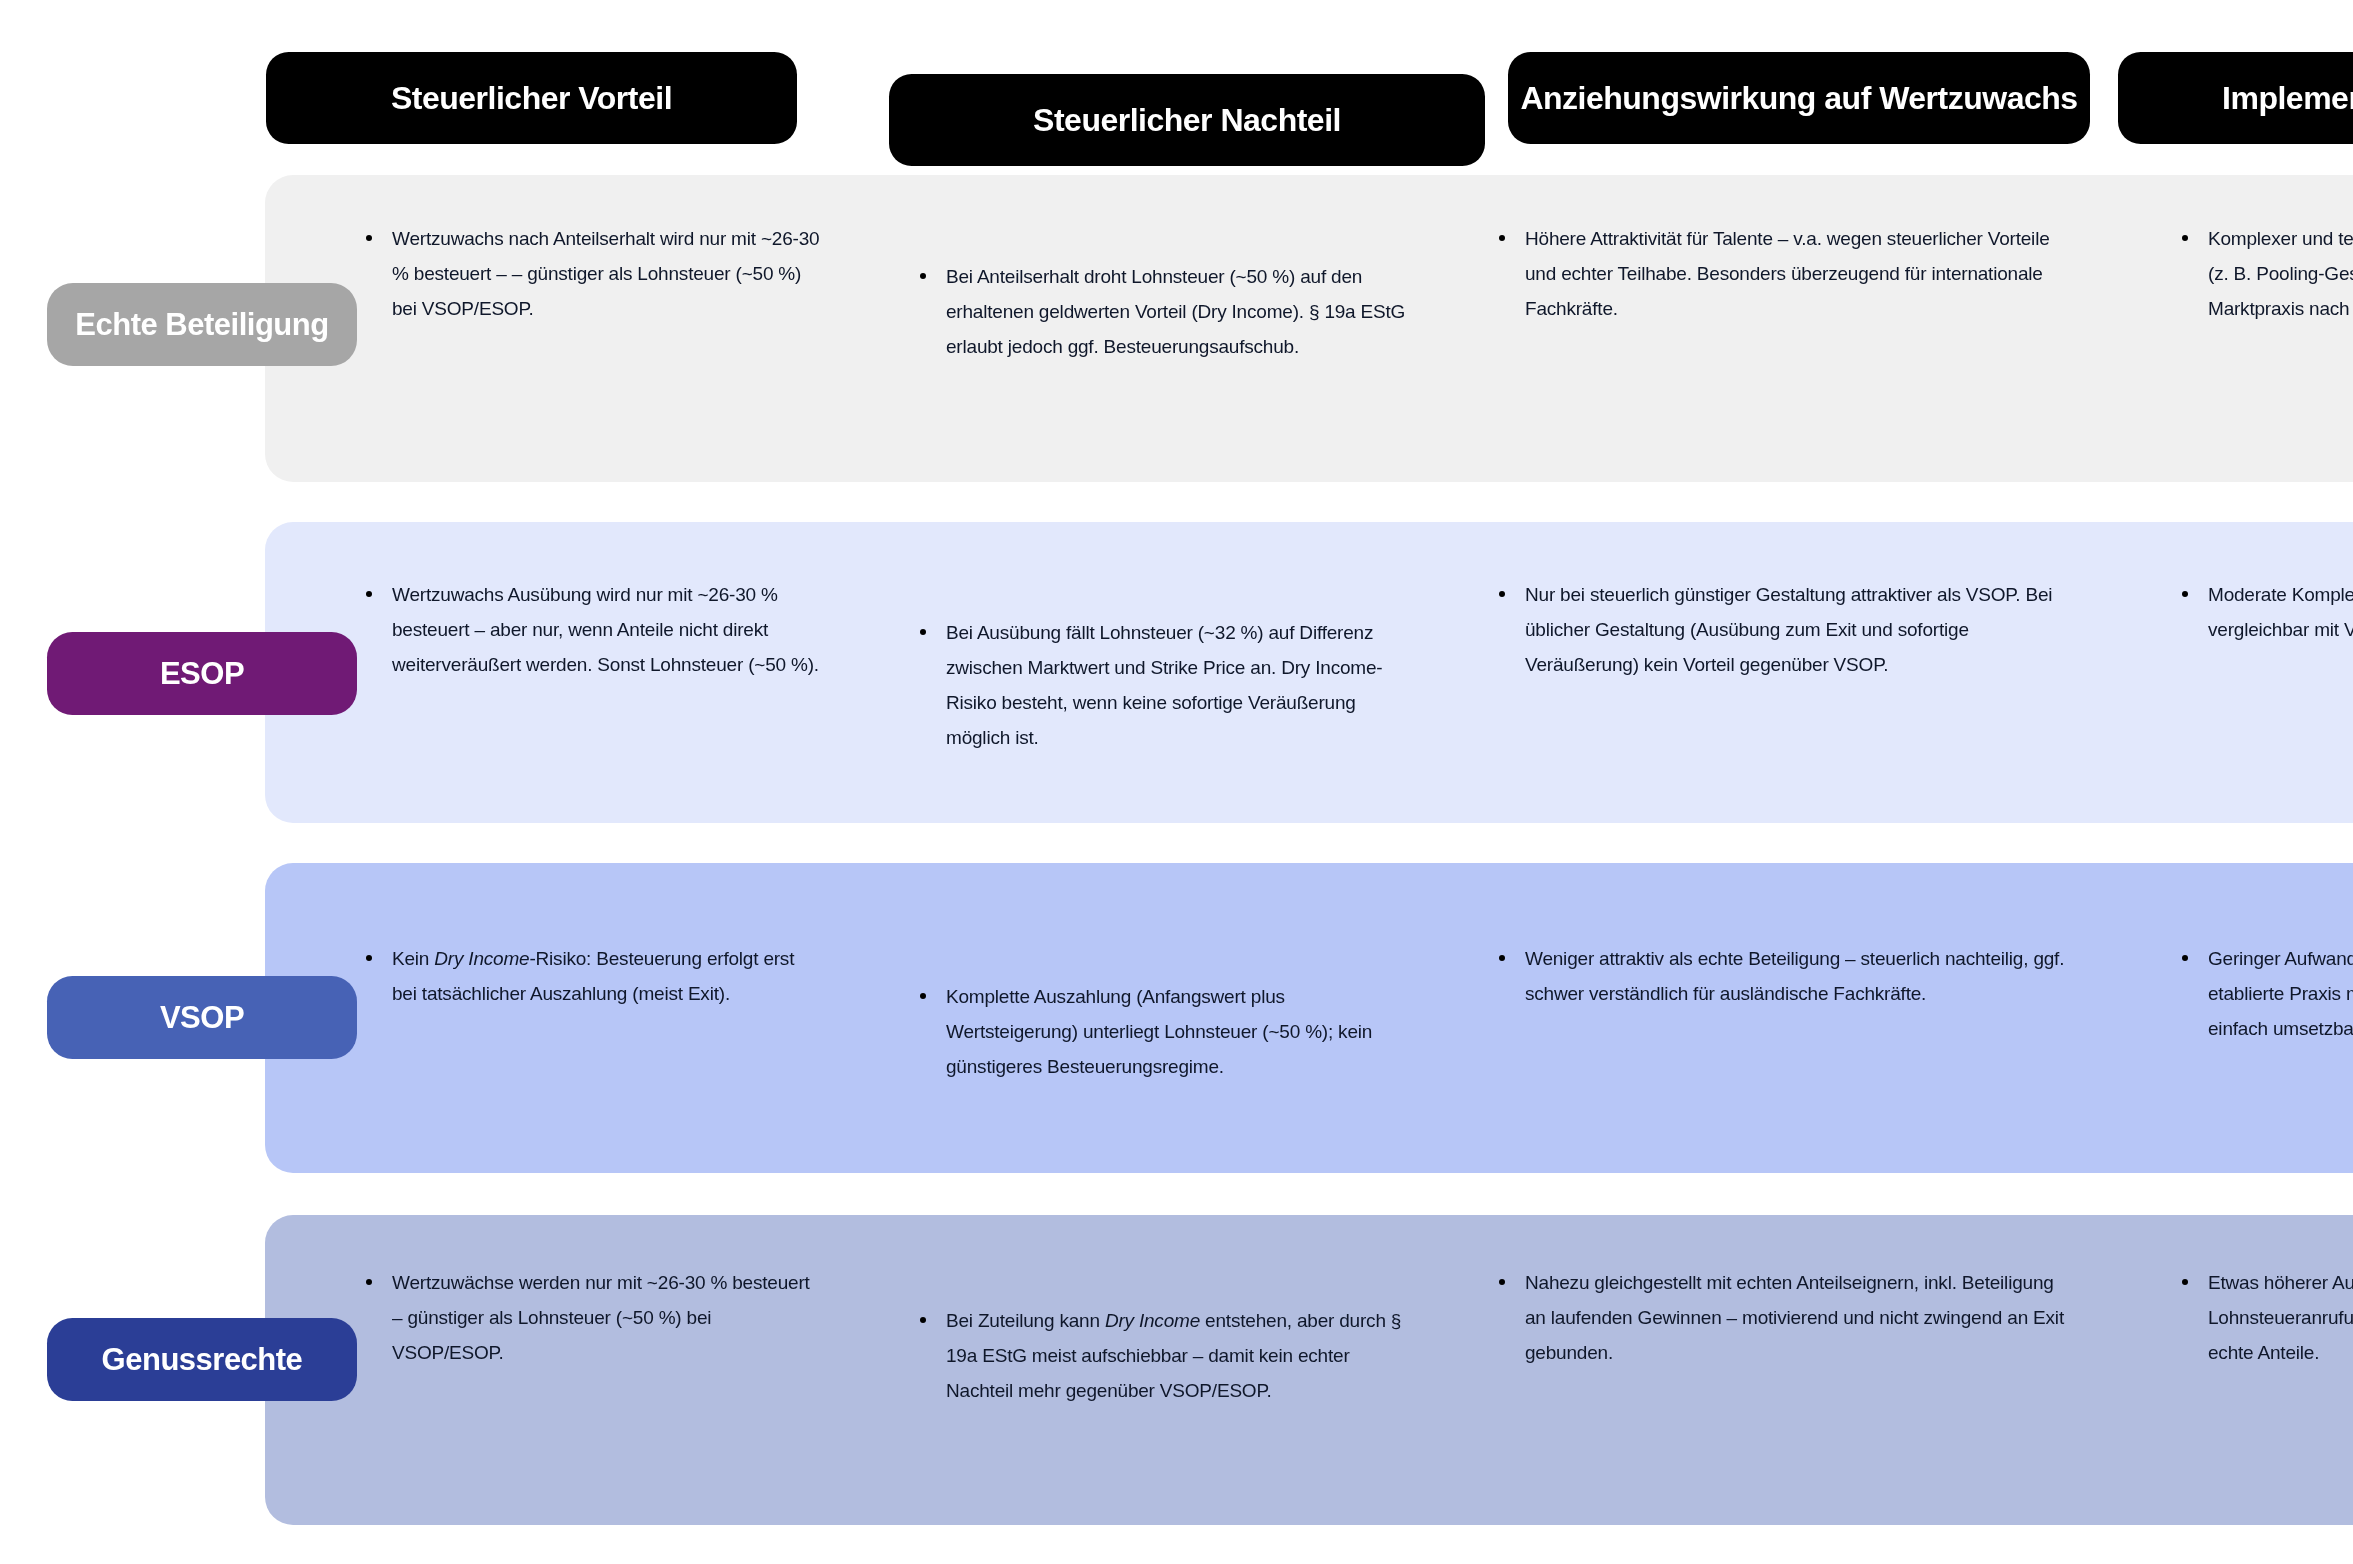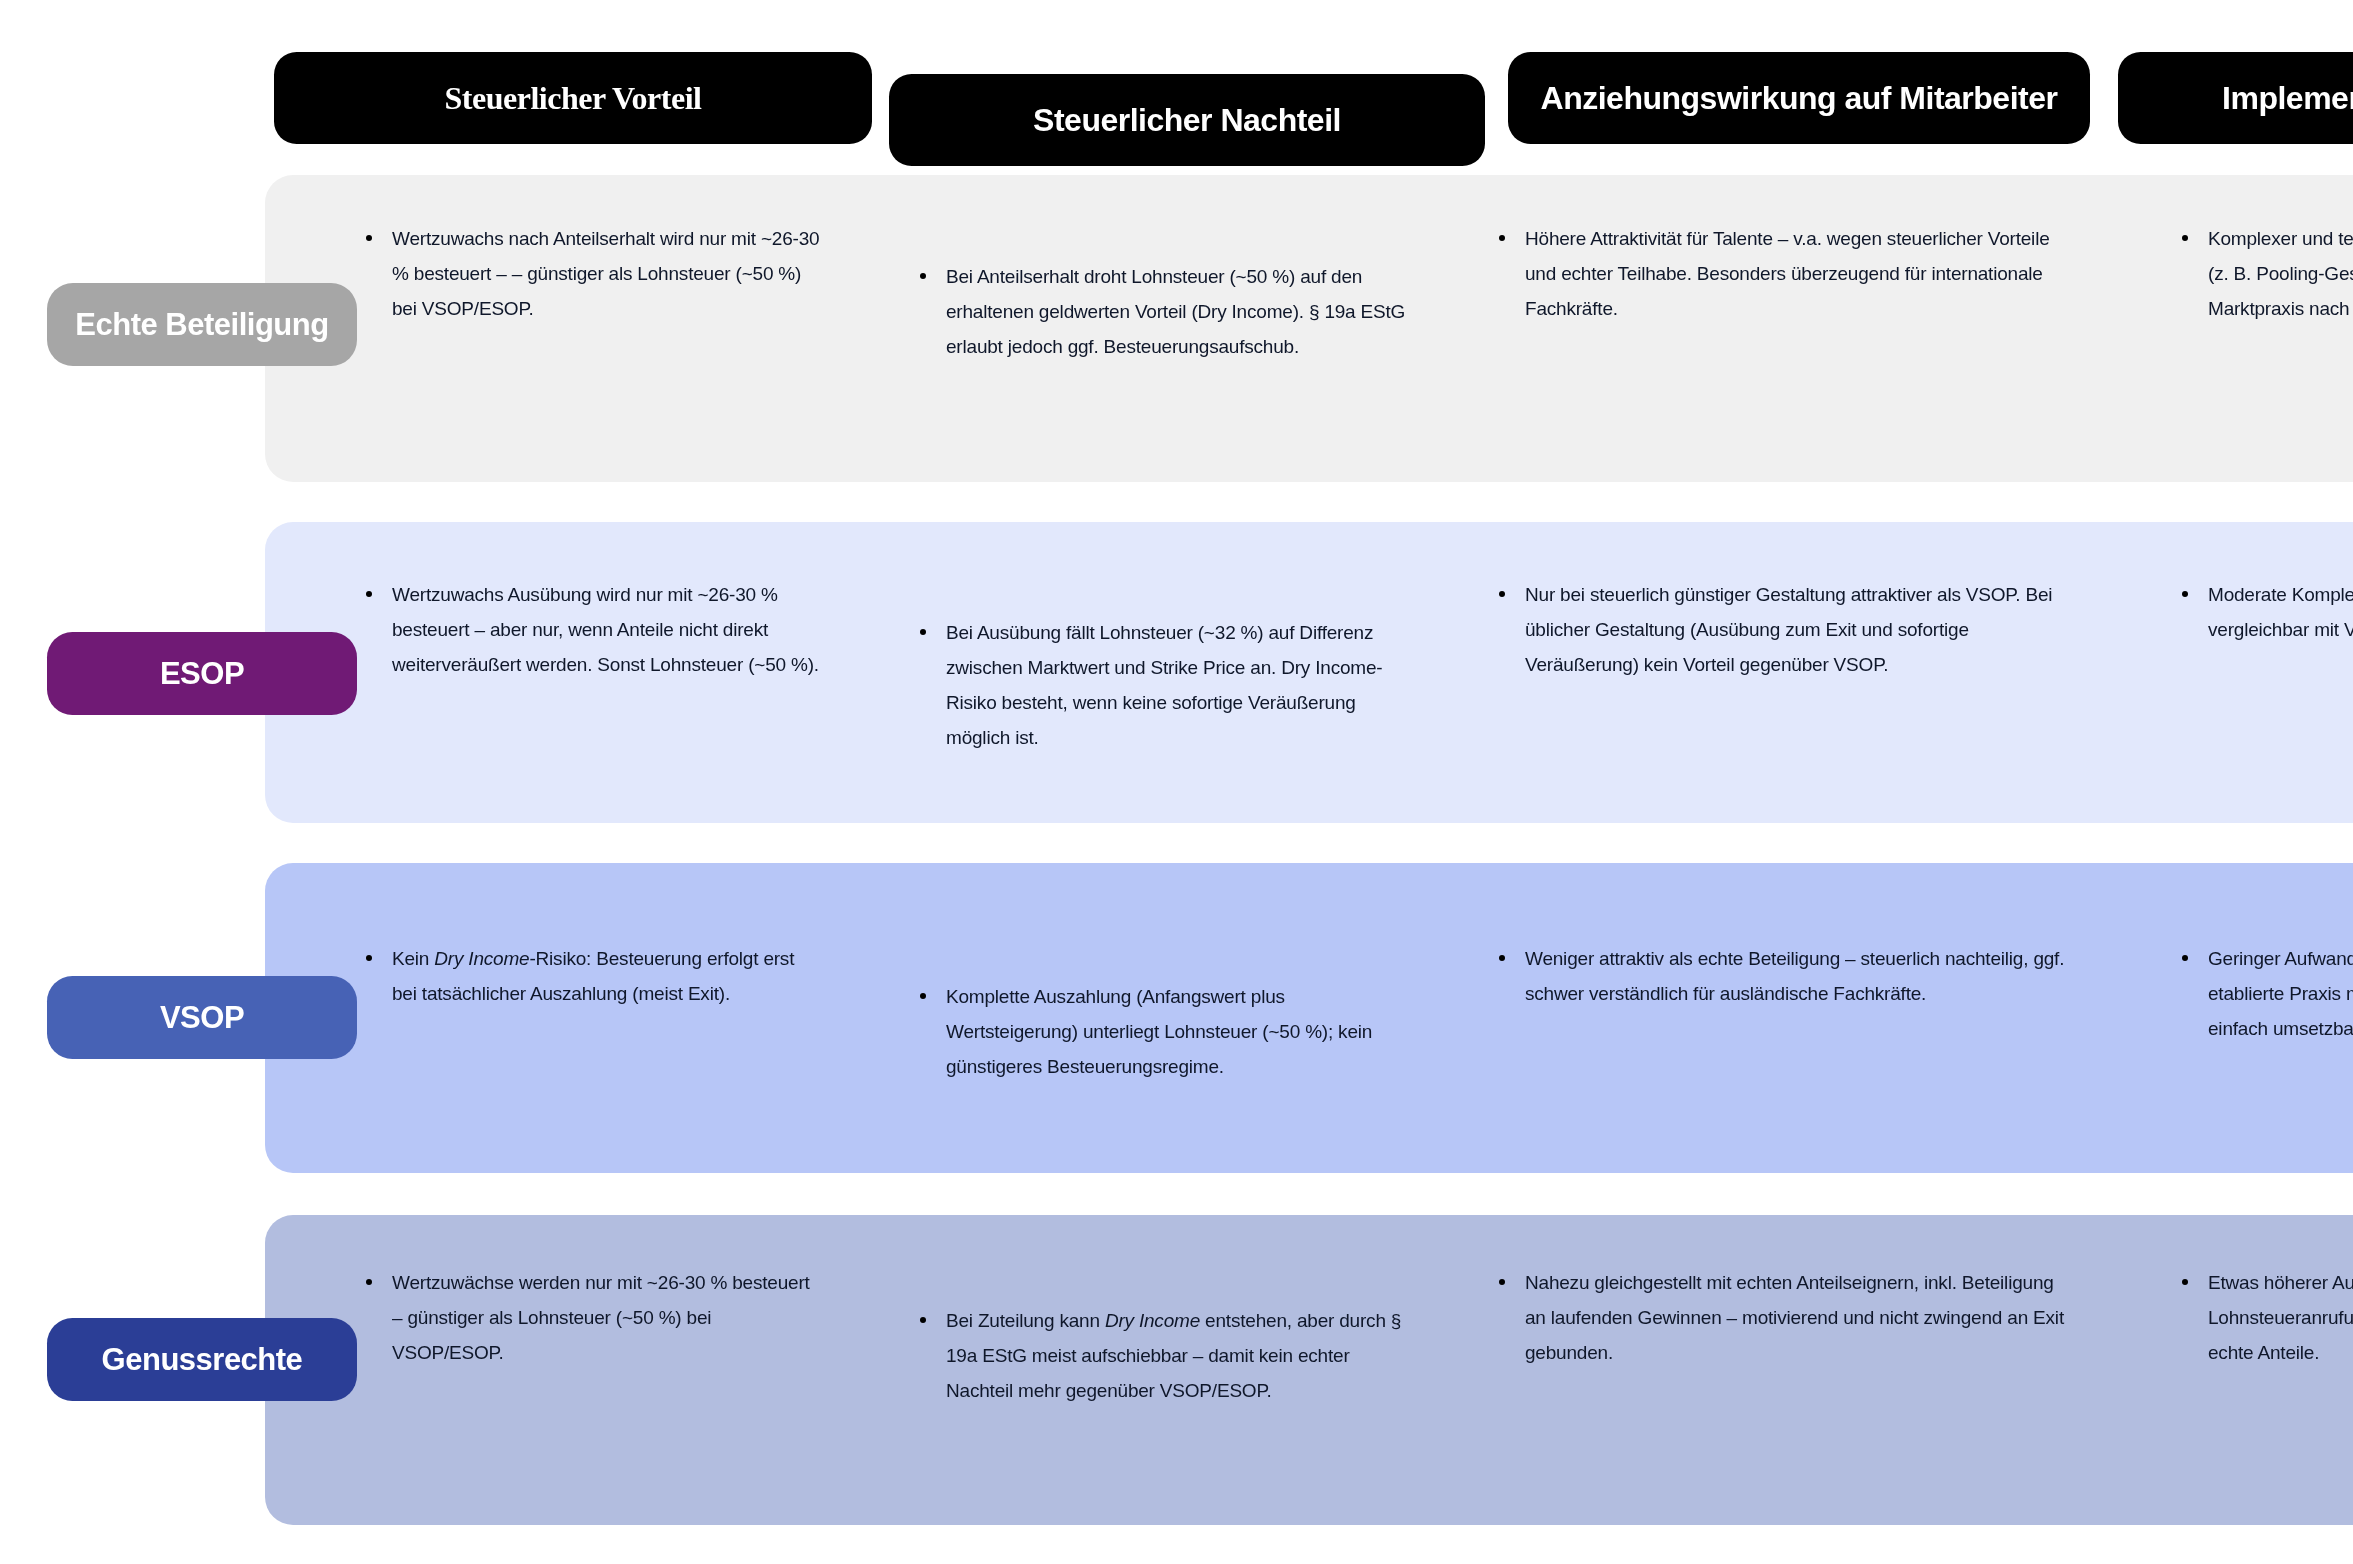--- a/index.html
+++ b/index.html
@@ -19,21 +19,21 @@
     border-radius:22.6px;
     display:flex;
     align-items:center;
     justify-content:center;
     color:#ffffff;
     font-size:32px;
     font-weight:700;
     letter-spacing:-0.5px;
     white-space:nowrap;
   }
-  .h1{left:274px;width:598px;font-family:Liberation Serif, serif;}
+  .h1{left:266px;width:531px;}
   .h2{left:889px;width:596px;margin-top:22px;}
   .h3{left:1508px;width:582px;}
   .h4{left:2118px;width:602px;}
 
   
   .band{
     position:absolute;
     left:265px;
     width:2441px;
     border-radius:28px;
@@ -97,21 +97,21 @@
   }
   .ctext .it{font-style:italic;}
 </style>
 </head>
 <body>
 
 <div class="stage">
 
   <div class="hpill h1" style="background-color: rgb(0, 0, 0);">Steuerlicher Vorteil</div>
   <div class="hpill h2" style="background-color: rgb(0, 0, 0);">Steuerlicher Nachteil</div>
-  <div class="hpill h3" style="background-color: rgb(0, 0, 0);">Anziehungswirkung auf Mitarbeiter</div>
+  <div class="hpill h3" style="background-color: rgb(0, 0, 0);">Anziehungswirkung auf Wertzuwachs</div>
   <div class="hpill h4" style="background-color: rgb(0, 0, 0);">Implementierungsaufwand</div>
 
   <div class="band band1" style="background-color: rgb(240, 240, 240);"></div>
   <div class="band band2" style="background-color: rgb(226, 232, 252);"></div>
   <div class="band band3" style="background-color: rgb(183, 198, 247);"></div>
   <div class="band band4" style="background-color: rgb(178, 189, 223);"></div>
 
   <div class="rpill rp1" style="background-color: rgb(166, 166, 166);">Echte Beteiligung</div>
   <div class="rpill rp2" style="background-color: #701a75;">ESOP</div>
   <div class="rpill rp3" style="background-color: rgb(71, 98, 181);">VSOP</div>

